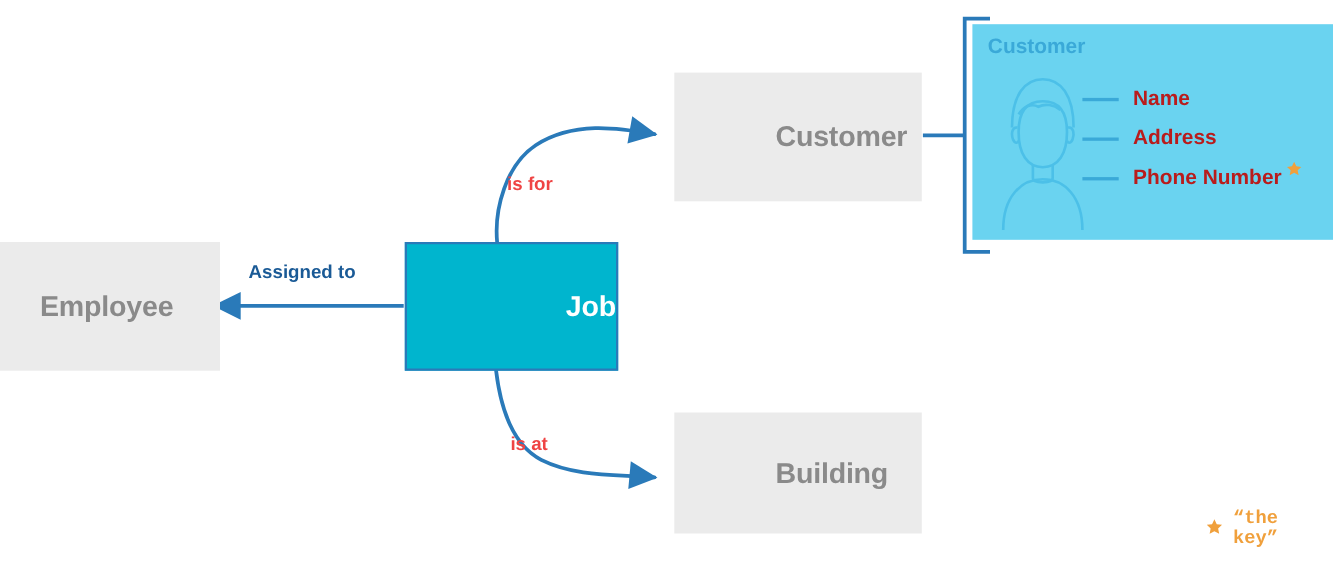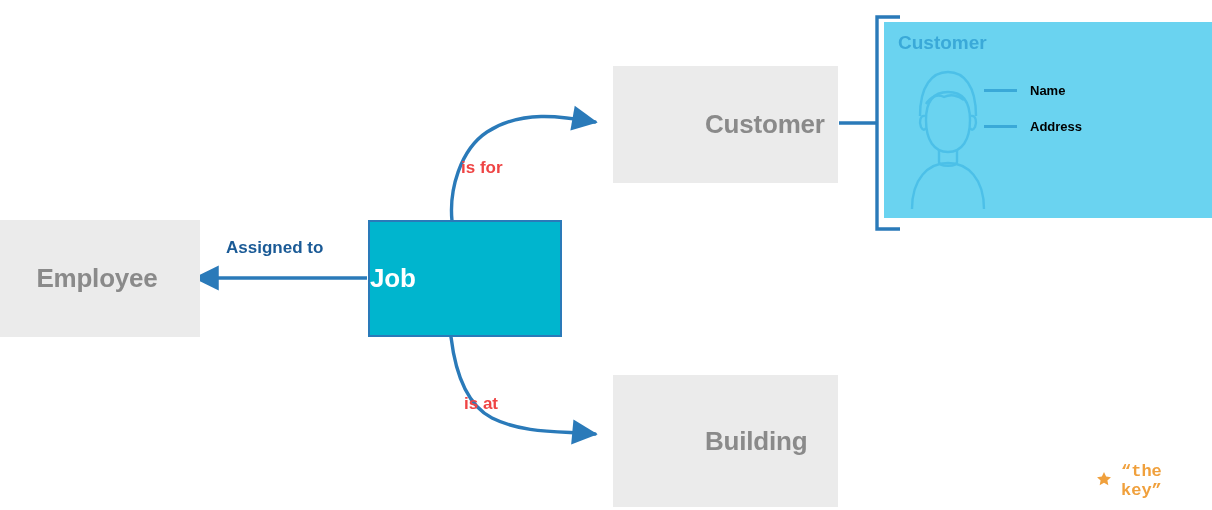--- a/index.html
+++ b/index.html
@@ -54,21 +54,21 @@
     top: 66px;
     width: 225px;
     height: 117px;
     padding-left: 26px;
   }
   
   #building-box {
     left: 613px;
     top: 375px;
     width: 225px;
-    height: 132px;
+    height: 110px;
     padding-left: 26px;
   }
   .entity-icon {
     width: 46px;
     height: 46px;
     flex: 0 0 auto;
     margin-right: 20px;
   }
 
   
@@ -76,21 +76,21 @@
     position: absolute;
     left: 368px;
     top: 220px;
     width: 194px;
     height: 117px;
     background: #00b5ce;
     border: 2px solid #2a7ab9;
     box-sizing: border-box;
     display: flex;
     align-items: center;
-    justify-content: flex-start;
+    justify-content: flex-end;
   }
   #job-box .job-label {
     color: #ffffff;
     font-size: 26px;
     font-weight: bold;
     letter-spacing: -0.2px;
   }
 
   
   .rel-label {
@@ -142,22 +142,22 @@
     align-items: center;
   }
   .field-dash {
     width: 33px;
     height: 3px;
     background: #3aa9d8;
     margin-right: 13px;
     flex: 0 0 auto;
   }
   .field-name {
-    color: #000000;
-    font-size: 13px;
+    color: #b91c1c;
+    font-size: 19px;
     font-weight: bold;
     white-space: nowrap;
   }
   .field-star {
     margin-left: 4px;
     margin-bottom: 12px;
     display: inline-block;
   }
 
   
@@ -271,20 +271,30 @@
     <div class="field-row">
       <span class="field-dash"></span>
       <span class="field-name">Name</span>
     </div>
 
     <div class="field-row">
       <span class="field-dash"></span>
       <span class="field-name">Address</span>
     </div>
 
+    <div class="field-row">
+      <span class="field-dash"></span>
+      <span class="field-name">Phone Number</span>
+      <span class="field-star">
+        <svg width="15" height="15" viewBox="0 0 24 24" xmlns="http://www.w3.org/2000/svg">
+          <path d="M12,1.6 L15.2,8.3 L22.4,9.2 L17.1,14.2 L18.5,21.4 L12,17.8
+                   L5.5,21.4 L6.9,14.2 L1.6,9.2 L8.8,8.3 Z" fill="#f0a03c"></path>
+        </svg>
+      </span>
+    </div>
 
 
   </div>
 </div>
 
 <div id="legend">
   <span>
     <svg width="16" height="16" viewBox="0 0 24 24" xmlns="http://www.w3.org/2000/svg">
       <path d="M12,1.6 L15.2,8.3 L22.4,9.2 L17.1,14.2 L18.5,21.4 L12,17.8
                L5.5,21.4 L6.9,14.2 L1.6,9.2 L8.8,8.3 Z" fill="#f0a03c"></path>

